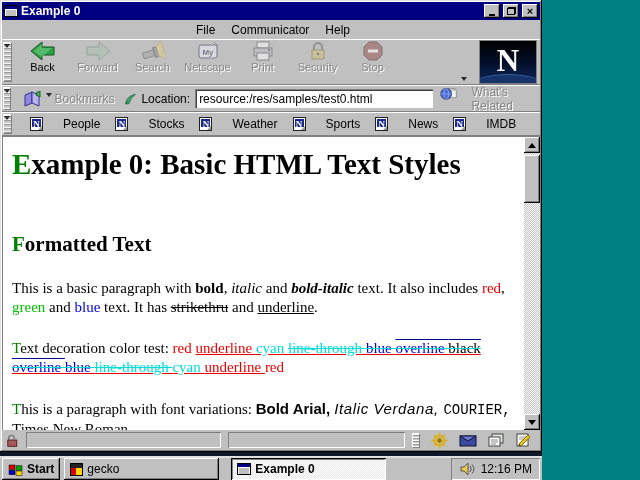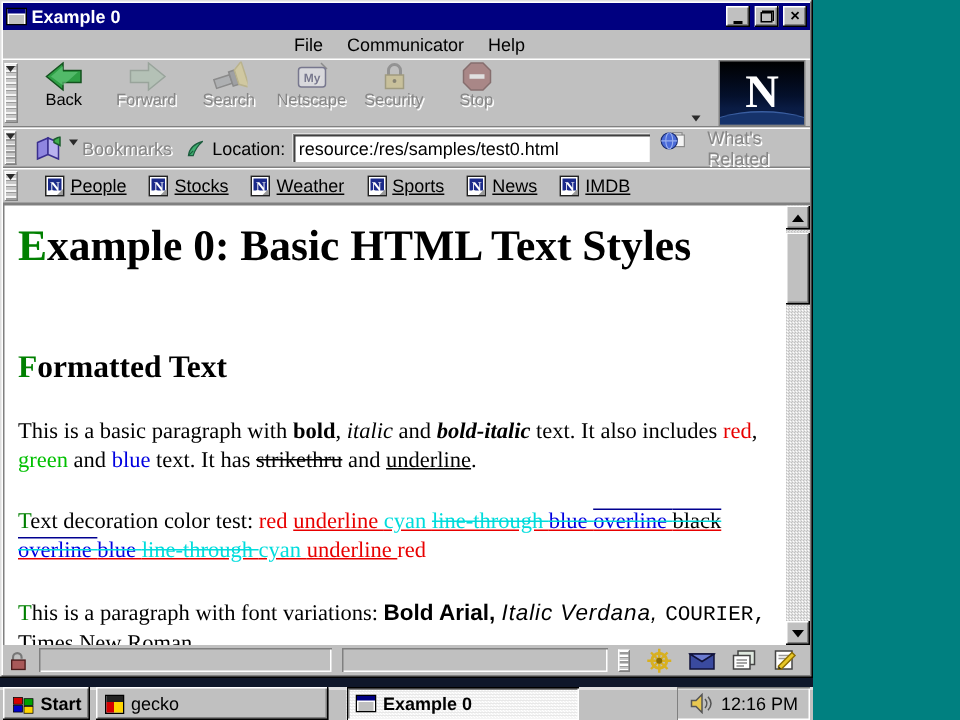--- a/index.html
+++ b/index.html
@@ -47,21 +47,21 @@
 
 .loc-toolbar{height:27px;gap:5px;padding:0 4px 0 0;font-size:12px;}
 .bookmarks-btn{display:flex;align-items:center;gap:3px;padding:1px 4px;}
 .dis-label{color:var(--disabled);text-shadow:1px 1px 0 #fff;}
 .caret{border-left:3px solid transparent;border-right:3px solid transparent;border-top:4px solid #2a2a2a;margin-top:-8px;}
 .url-input{width:296px;height:19px;background:#fff;border:none;outline:none;font-family:"Liberation Sans",sans-serif;font-size:12px;padding:1px 4px;
   box-shadow:inset 1px 1px 0 #808080,inset 2px 2px 0 #404040,inset -1px -1px 0 #fff;}
 .whats-related{margin-left:auto;display:flex;gap:4px;padding:1px 2px;}
 
 .personal-toolbar{height:24px;gap:15px;font-size:12px;}
-.pt-item{display:flex;align-items:flex-start;gap:4px;text-decoration:underline;}
+.pt-item{display:flex;align-items:flex-start;gap:20px;}
 .npage{width:13px;height:14px;background:#fff;border:1px solid #222;position:relative;display:grid;place-items:center;}
 .npage::before{content:"N";position:absolute;inset:1px 1px 3px 1px;background:#1b2a8a;color:#fff;
   font-family:"Liberation Serif",serif;font-size:9px;font-weight:bold;display:grid;place-items:center;}
 .npage::after{content:"";position:absolute;right:0;bottom:0;border-left:4px solid transparent;border-bottom:4px solid #9a9a9a;}
 
 
 .content{flex:1 1 auto;background:#fff;position:relative;overflow:hidden;
   box-shadow:inset 1px 1px 0 #808080;
   font-family:"Liberation Serif",serif;font-size:15px;color:#000;
   padding:0 26px 0 10px;}
@@ -93,21 +93,21 @@
 
 .statusbar{height:20px;display:flex;align-items:center;gap:7px;padding:2px 4px;flex:0 0 auto;}
 .panel{height:16px;box-shadow:inset 1px 1px 0 #808080,inset -1px -1px 0 #fff;}
 .panel.progress{width:218px;}
 .panel.status{width:198px;}
 .compbar{margin-left:auto;display:flex;align-items:center;gap:11px;padding-right:4px;}
 .comp-grip{width:8px;height:15px;border:1px solid;border-color:#fff #808080 #808080 #fff;
   background:repeating-linear-gradient(180deg,#fff 0 1px,#9a9a9a 1px 2px,#c8c8c8 2px 3px);}
 
 
-.taskbar{height:28px;background:var(--chrome);border-top:6px solid #0f172a;display:flex;align-items:flex-end;gap:4px;padding:0 2px;flex:0 0 auto;
+.taskbar{height:28px;background:var(--chrome);border-top:4px solid #0f172a;display:flex;align-items:flex-end;gap:4px;padding:0 2px;flex:0 0 auto;
   box-shadow:inset 0 2px 0 #dfdfdf;}
 .task-btn{height:22px;display:flex;align-items:center;gap:4px;padding:0 6px;font-size:12px;background:var(--chrome);white-space:nowrap;overflow:hidden;
   box-shadow:inset -1px -1px 0 #000,inset 1px 1px 0 #fff,inset -2px -2px 0 #808080;}
 .start-btn{font-weight:bold;}
 .task-wide{width:155px;}
 .task-active{margin-left:8px;font-weight:bold;
   box-shadow:inset 1px 1px 0 #000,inset -1px -1px 0 #fff,inset 2px 2px 0 #808080;
   background-color:#e8e8e8;background-image:conic-gradient(#fff 0 25%,transparent 0 50%,#fff 0 75%,transparent 0);background-size:2px 2px;}
 .tray{margin-left:auto;height:22px;display:flex;align-items:center;gap:6px;padding:0 8px;font-size:12px;
   box-shadow:inset 1px 1px 0 #808080,inset -1px -1px 0 #fff;}
@@ -183,20 +183,31 @@
         <span class="ic">
           <svg width="24" height="20" viewBox="0 0 24 20">
               <line x1="18" y1="1" x2="22" y2="5" stroke="#555"></line>
               <rect x="3" y="4" width="18" height="13" rx="2" fill="#eef0ff" stroke="#2a2a8f"></rect>
               <text x="12" y="13.5" text-anchor="middle" font-family="Liberation Sans, sans-serif" font-size="8" font-weight="bold" fill="#2a2a8f">My</text>
             </svg>
         </span>
         <span>Netscape</span>
       </span>
 
+      <span class="nav-btn disabled">
+        <span class="ic">
+          <svg width="24" height="20" viewBox="0 0 24 20">
+              <rect x="6" y="1" width="12" height="6" fill="#fff" stroke="#555"></rect>
+              <rect x="3" y="7" width="18" height="8" fill="#b8bcc8" stroke="#555"></rect>
+              <circle cx="18" cy="9" r="1" fill="#333"></circle>
+              <rect x="6" y="12" width="12" height="7" fill="#fff" stroke="#555"></rect>
+            </svg>
+        </span>
+        <span>Print</span>
+      </span>
 
       <span class="nav-btn disabled">
         <span class="ic">
           <svg width="18" height="20" viewBox="0 0 18 20">
               <path d="M5 9 V6 a4 4 0 0 1 8 0 V9" fill="none" stroke="#666" stroke-width="2"></path>
               <rect x="3" y="9" width="12" height="9" fill="#e7c31f" stroke="#8f7700"></rect>
               <circle cx="9" cy="13" r="1.3" fill="#5a4a00"></circle>
             </svg>
         </span>
         <span>Security</span>

